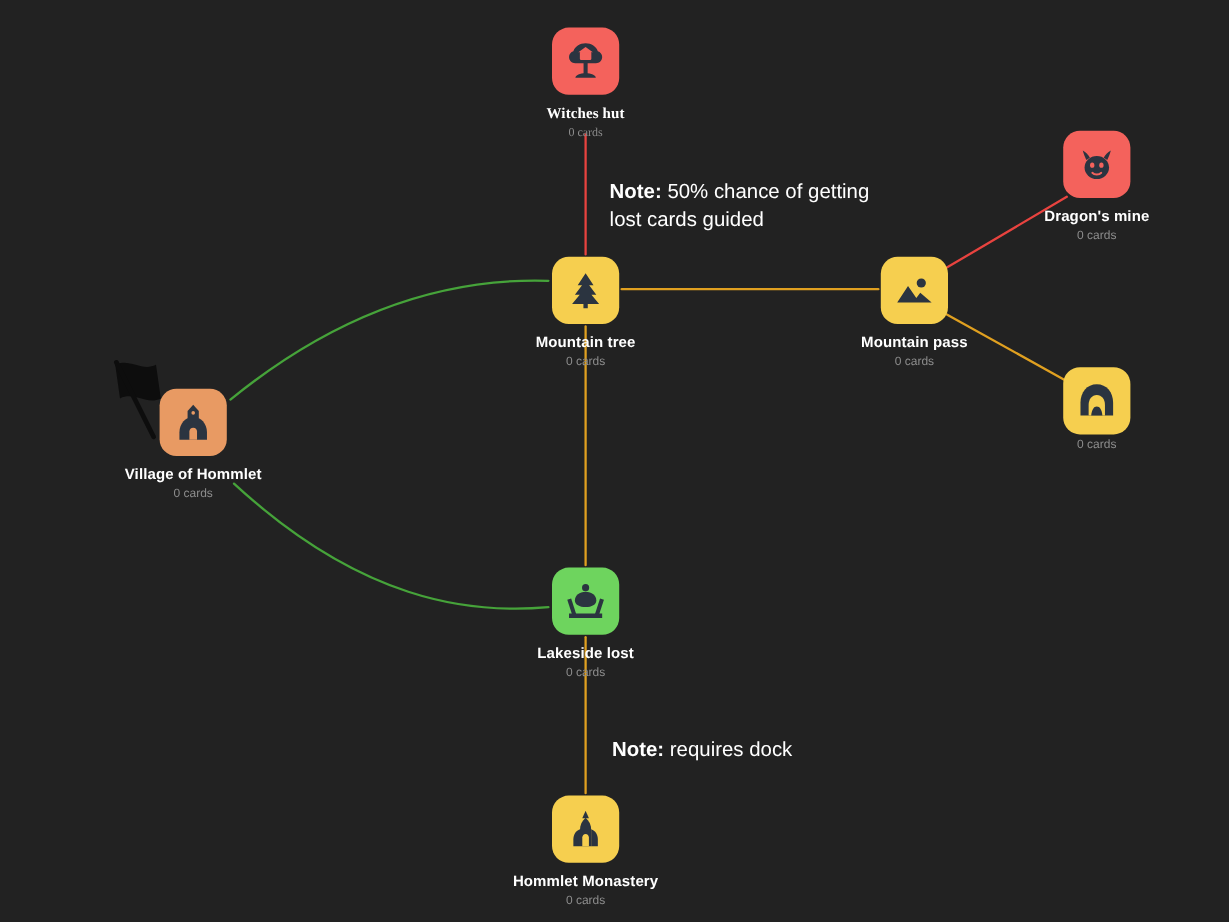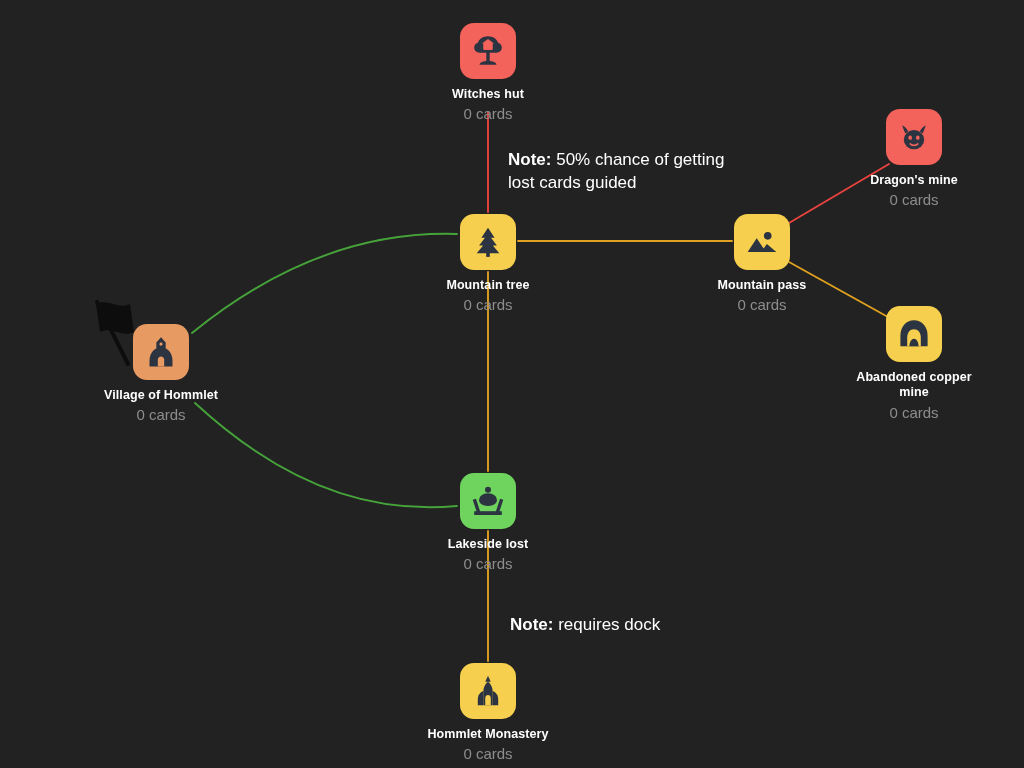--- a/index.html
+++ b/index.html
@@ -51,21 +51,21 @@
     margin-top: 8px;
     color: #ffffff;
     font-size: 12.5px;
     font-weight: bold;
     line-height: 1.22;
     letter-spacing: 0.1px;
   }
   .node-count {
     margin-top: 3px;
     color: #8d8d8d;
-    font-size: 15px;
+    font-size: 10px;
     font-weight: normal;
     line-height: 1.2;
   }
   .edge-note {
     position: absolute;
     color: #ffffff;
     font-size: 17px;
     line-height: 1.33;
     z-index: 6;
     white-space: nowrap;
@@ -87,21 +87,21 @@
       <path d="M 518 241 L 732 241" stroke="#e0a020" stroke-width="1.9" fill="none" stroke-linecap="round"></path>
       <path d="M 789 223 L 889 164" stroke="#e8433f" stroke-width="1.9" fill="none" stroke-linecap="round"></path>
       <path d="M 789 262 L 888 317" stroke="#e0a020" stroke-width="1.9" fill="none" stroke-linecap="round"></path>
       <path d="M 192 333 C 300 245 395 232 457 234" stroke="#46a33a" stroke-width="1.9" fill="none" stroke-linecap="round"></path>
       <path d="M 195 403 C 300 500 390 512 457 506" stroke="#46a33a" stroke-width="1.9" fill="none" stroke-linecap="round"></path>
       <path d="M 488 272 L 488 471" stroke="#e0a020" stroke-width="1.9" fill="none" stroke-linecap="round"></path>
       <path d="M 488 531 L 488 661" stroke="#e0a020" stroke-width="1.9" fill="none" stroke-linecap="round"></path>
     </svg>
 
   <div id="nodes-container">
-      <div class="node" style="left: 488px; top: 23px;">
+      <div class="node" style="left: 488px; top: 23px; font-family: Liberation Serif, serif;">
         <div class="node-tile" style="background: rgb(244, 98, 92);">
           <svg width="34" height="34" viewBox="0 0 32 32">
             <path d="M16 2c-4.6 0-8.4 2.6-9.6 6.2-2 .6-3.4 2.4-3.4 4.6 0 2.7 2.2 4.9 4.9 4.9h16.2c2.7 0 4.9-2.2 4.9-4.9 0-2.2-1.4-4-3.4-4.6C24.4 4.6 20.6 2 16 2z" fill="#2b3440"></path>
             <rect x="14.4" y="16" width="3.2" height="12" fill="#2b3440"></rect>
             <path d="M8 29c0-2.2 3.6-3.6 8-3.6s8 1.4 8 3.6z" fill="#2b3440"></path>
             <rect x="11.5" y="8.5" width="9" height="6.5" rx="1" fill="#f4625c"></rect>
             <path d="M10.3 9 L16 4.8 L21.7 9 Z" fill="#f4625c"></path>
           </svg>
         </div>
         <div class="node-title">Witches hut</div>
@@ -142,21 +142,20 @@
         <div class="node-count" style="color: rgb(141, 141, 141);">0 cards</div>
       </div>
       <div class="node" style="left: 914px; top: 306px;">
         <div class="node-tile" style="background: rgb(246, 207, 79);">
           <svg width="34" height="34" viewBox="0 0 32 32">
             <path d="M16 3 C 8.3 3 3.2 9.3 3.2 17.6 L 3.2 27.5 L 28.8 27.5 L 28.8 17.6 C 28.8 9.3 23.7 3 16 3 Z" fill="#2b3440"></path>
             <path d="M16 11.5 C 12.2 11.5 9.6 14.8 9.6 19.3 L 9.6 27.5 L 22.4 27.5 L 22.4 19.3 C 22.4 14.8 19.8 11.5 16 11.5 Z" fill="#f6cf4f"></path>
             <path d="M11.6 27.5 C 12 23 13.6 20.4 16 20.4 C 18.4 20.4 20 23 20.4 27.5 Z" fill="#2b3440"></path>
           </svg>
         </div>
-        <div class="node-title">Abandoned copper mine</div>
         <div class="node-count" style="color: rgb(141, 141, 141);">0 cards</div>
       </div>
       <div class="node" style="left: 161px; top: 324px;">
         <div class="node-tile" style="background: rgb(232, 154, 99);">
           <svg width="34" height="34" viewBox="0 0 32 32">
             <path d="M16 2.2 L 20.4 7 L 20.4 12.6 L 11.6 12.6 L 11.6 7 Z" fill="#2b3440"></path>
             <rect x="14.6" y="7" width="2.8" height="3" rx="1.4" fill="#e89a63"></rect>
             <path d="M16 11.5 C 10 11.5 5.2 17 5.2 23.8 L 5.2 29.6 L 26.8 29.6 L 26.8 23.8 C 26.8 17 22 11.5 16 11.5 Z" fill="#2b3440"></path>
             <path d="M13 29.6 L 13 23.2 C 13 21.4 14.3 20.2 16 20.2 C 17.7 20.2 19 21.4 19 23.2 L 19 29.6 Z" fill="#e89a63"></path>
           </svg>

